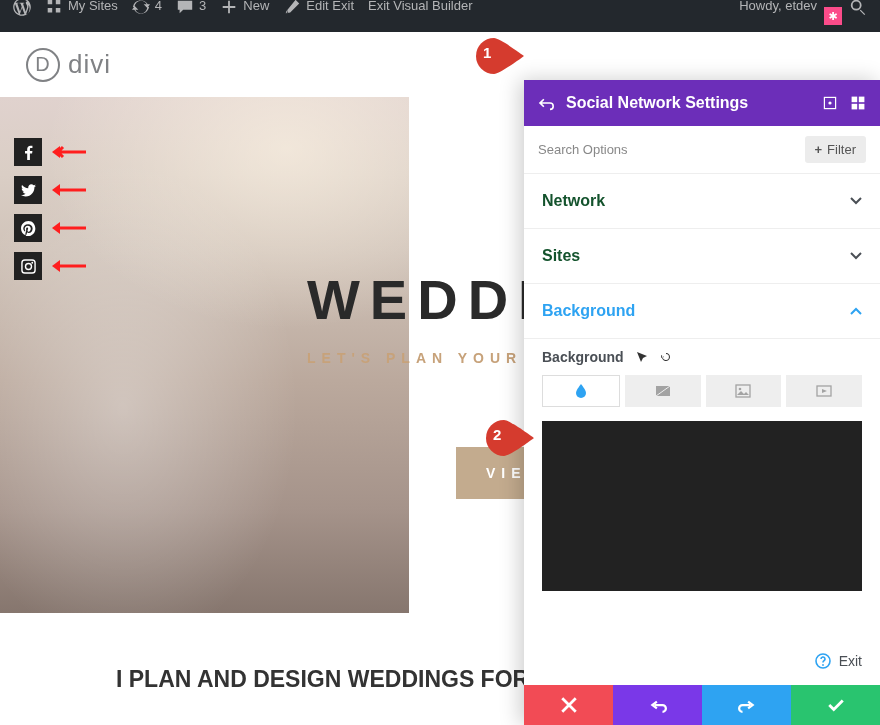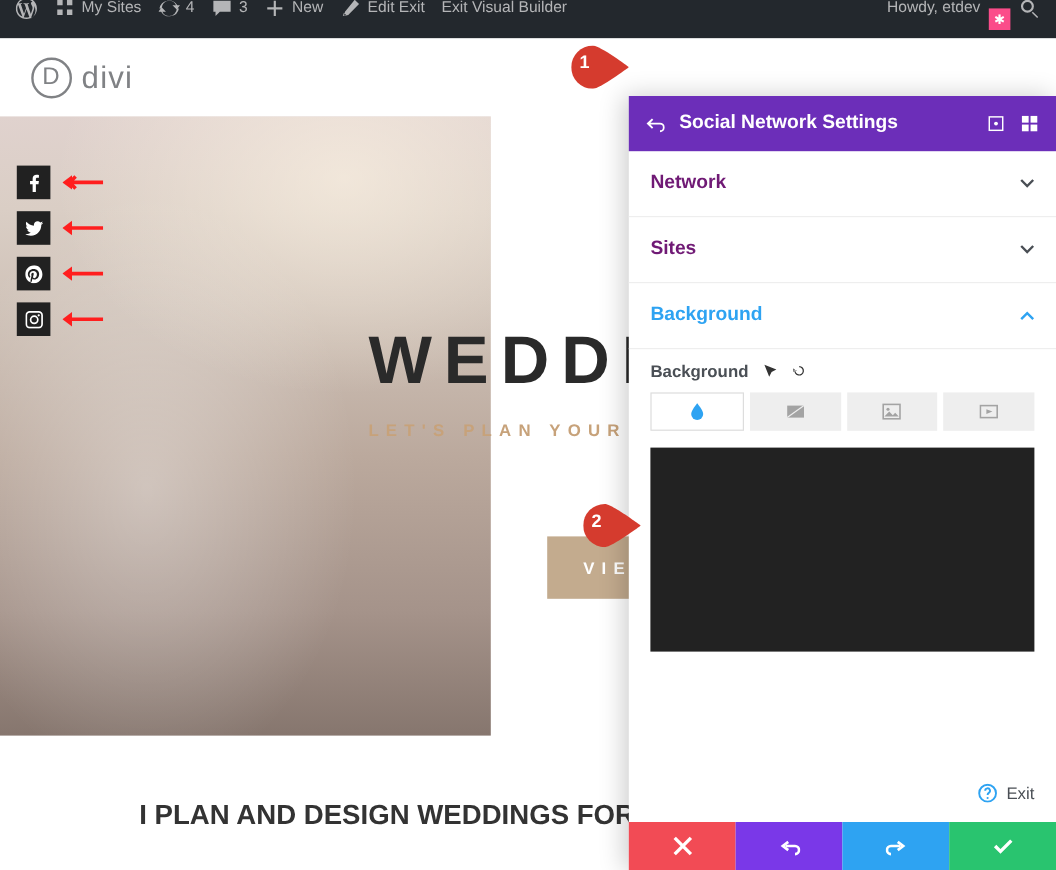--- a/index.html
+++ b/index.html
@@ -41,21 +41,21 @@
 .panel { position: absolute; top: 32px; right: 0; width: 356px; bottom: 0; background: #fff; box-shadow: -4px 0 20px rgba(0,0,0,.2); display: flex; flex-direction: column; margin-top: 48px; }
 .panel-head { height: 46px; background: #6c2eb9; color: #fff; display: flex; align-items: center; padding: 0 14px; gap: 12px; font-weight: 600; font-size: 16px; }
 .panel-head .title { flex: 1; }
 .panel-head .icn { width: 16px; height: 16px; fill: #fff; cursor: pointer; }
 .panel-tabs { height: 40px; background: #a13df6; display: flex; color: #fff; font-size: 14px; font-weight: 600; }
 .panel-tabs .tab { padding: 0 22px; display: flex; align-items: center; cursor: pointer; }
 .panel-tabs .tab.active { background: #8e2fe0; }
 .search-row { display: flex; align-items: center; justify-content: space-between; padding: 10px 14px; border-bottom: 1px solid #eee; }
 .search-row .search { color: #888; font-size: 13px; }
 .filter-btn { background: #ececec; padding: 6px 10px; font-size: 13px; color: #555; border-radius: 3px; display: flex; align-items: center; gap: 5px; cursor: pointer; }
-.sect { padding: 18px 18px; border-bottom: 1px solid #eee; display: flex; align-items: center; justify-content: space-between; color: #701a75; font-size: 16px; font-weight: 600; cursor: pointer; }
+.sect { padding: 18px 18px; border-bottom: 1px solid #eee; display: flex; align-items: center; justify-content: space-between; color: #14532d; font-size: 16px; font-weight: 600; cursor: pointer; }
 .sect.open { color: #2ea3f2; }
 .sect .chev { width: 12px; height: 12px; }
 .bg-body { padding: 10px 18px 20px; }
 .bg-body .lbl-row { display: flex; align-items: center; gap: 12px; color: #4a4f55; font-size: 14px; font-weight: 600; margin-bottom: 10px; }
 .bg-body .lbl-row .mini { width: 12px; height: 12px; }
 .bg-tabs { display: flex; gap: 5px; margin-bottom: 14px; }
 .bg-tab { flex: 1; height: 32px; background: #eeeeee; display: flex; align-items: center; justify-content: center; cursor: pointer; }
 .bg-tab.active { background: #fff; border: 1px solid #ddd; }
 .bg-tab svg { width: 16px; height: 16px; fill: #2ea3f2; }
 .bg-tab.inactive svg { fill: #a3a3a3; }
@@ -208,20 +208,27 @@
         <rect x="3" y="3" width="14" height="14" fill="none" stroke="#fff" stroke-width="1.5"></rect>
         <circle cx="10" cy="10" r="2"></circle>
       </svg>
     <svg class="icn" viewBox="0 0 20 20">
         <rect x="2" y="2" width="7" height="7"></rect>
         <rect x="11" y="2" width="7" height="7"></rect>
         <rect x="2" y="11" width="7" height="7"></rect>
         <rect x="11" y="11" width="7" height="7"></rect>
       </svg>
   </div>
+  <div class="search-row">
+    <div class="search">Search Options</div>
+    <div class="filter-btn">
+        <span style="font-weight:700">+</span>
+        <span>Filter</span>
+      </div>
+  </div>
   <div class="sect">
     <span>Network</span>
     <svg class="chev" viewBox="0 0 12 12">
         <path d="M1 3l5 5 5-5" fill="none" stroke="#4a4f55" stroke-width="2"></path>
       </svg>
   </div>
   <div class="sect">
     <span>Sites</span>
     <svg class="chev" viewBox="0 0 12 12">
         <path d="M1 3l5 5 5-5" fill="none" stroke="#4a4f55" stroke-width="2"></path>

